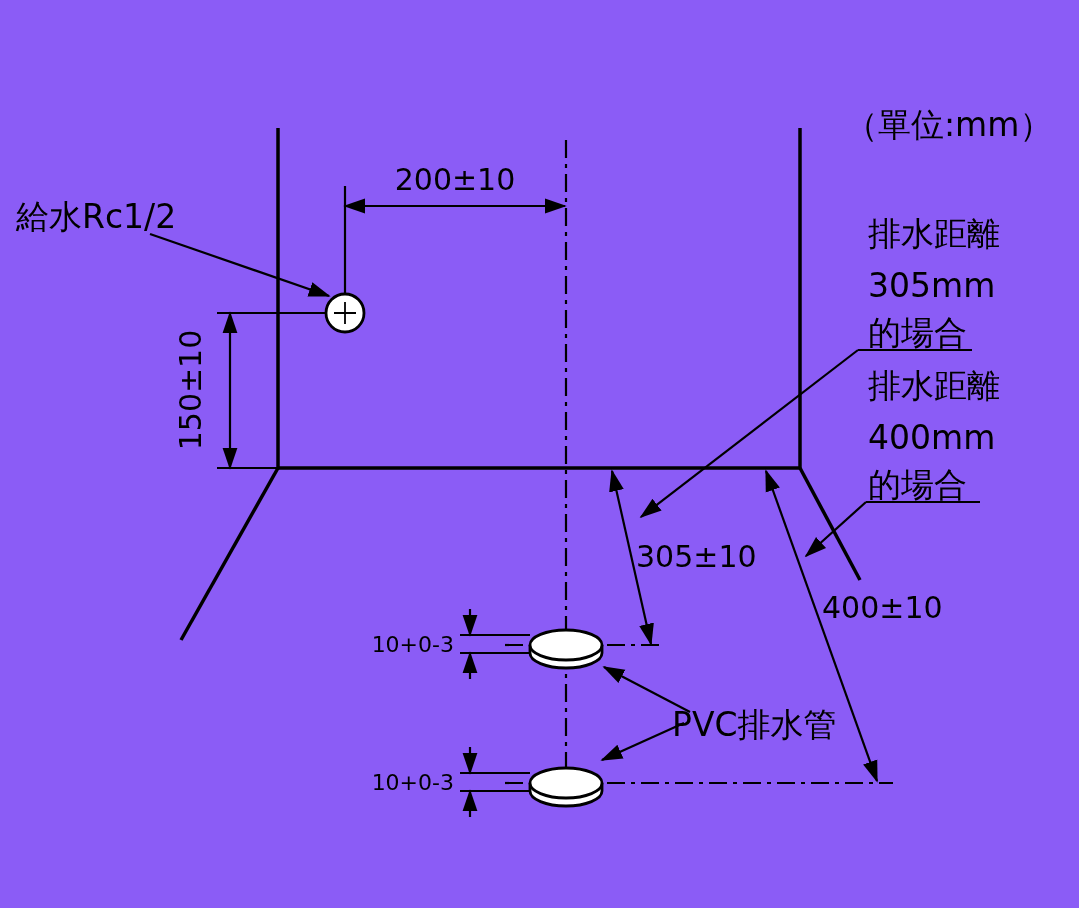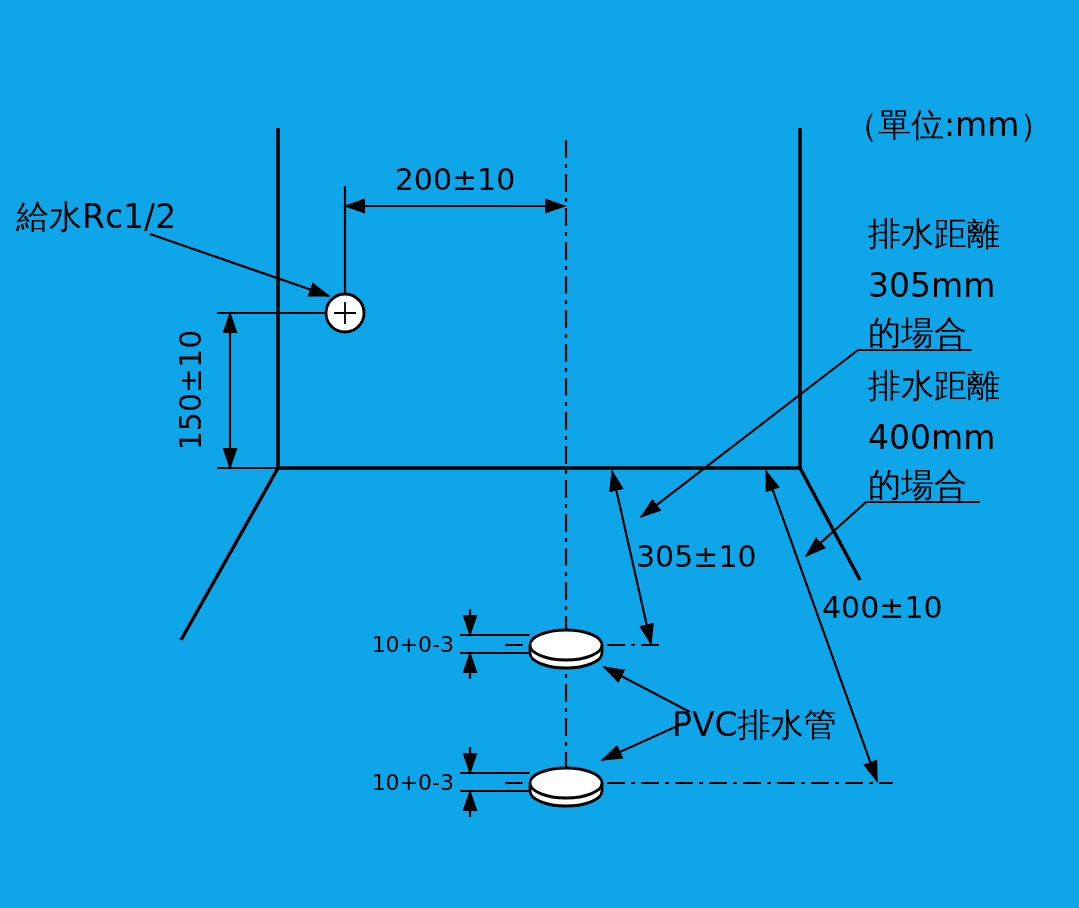--- a/index.html
+++ b/index.html
@@ -4,21 +4,21 @@
 <style>
   html, body {
     margin: 0;
     padding: 0;
     background: #ffffff;
   }
   .stage {
     position: relative;
     width: 1079px;
     height: 908px;
-    background: #0ea5e9;
+    background: #8b5cf6;
     overflow: hidden;
     font-family: "DejaVu Sans", "Liberation Sans", sans-serif;
   }
   svg { position: absolute; top: 0; left: 0; }
   text {
     fill: #000000;
     font-family: "DejaVu Sans", "Liberation Sans", sans-serif;
   }
   .t-cjk  { font-size: 33px; }
   .t-dim  { font-size: 30px; }

